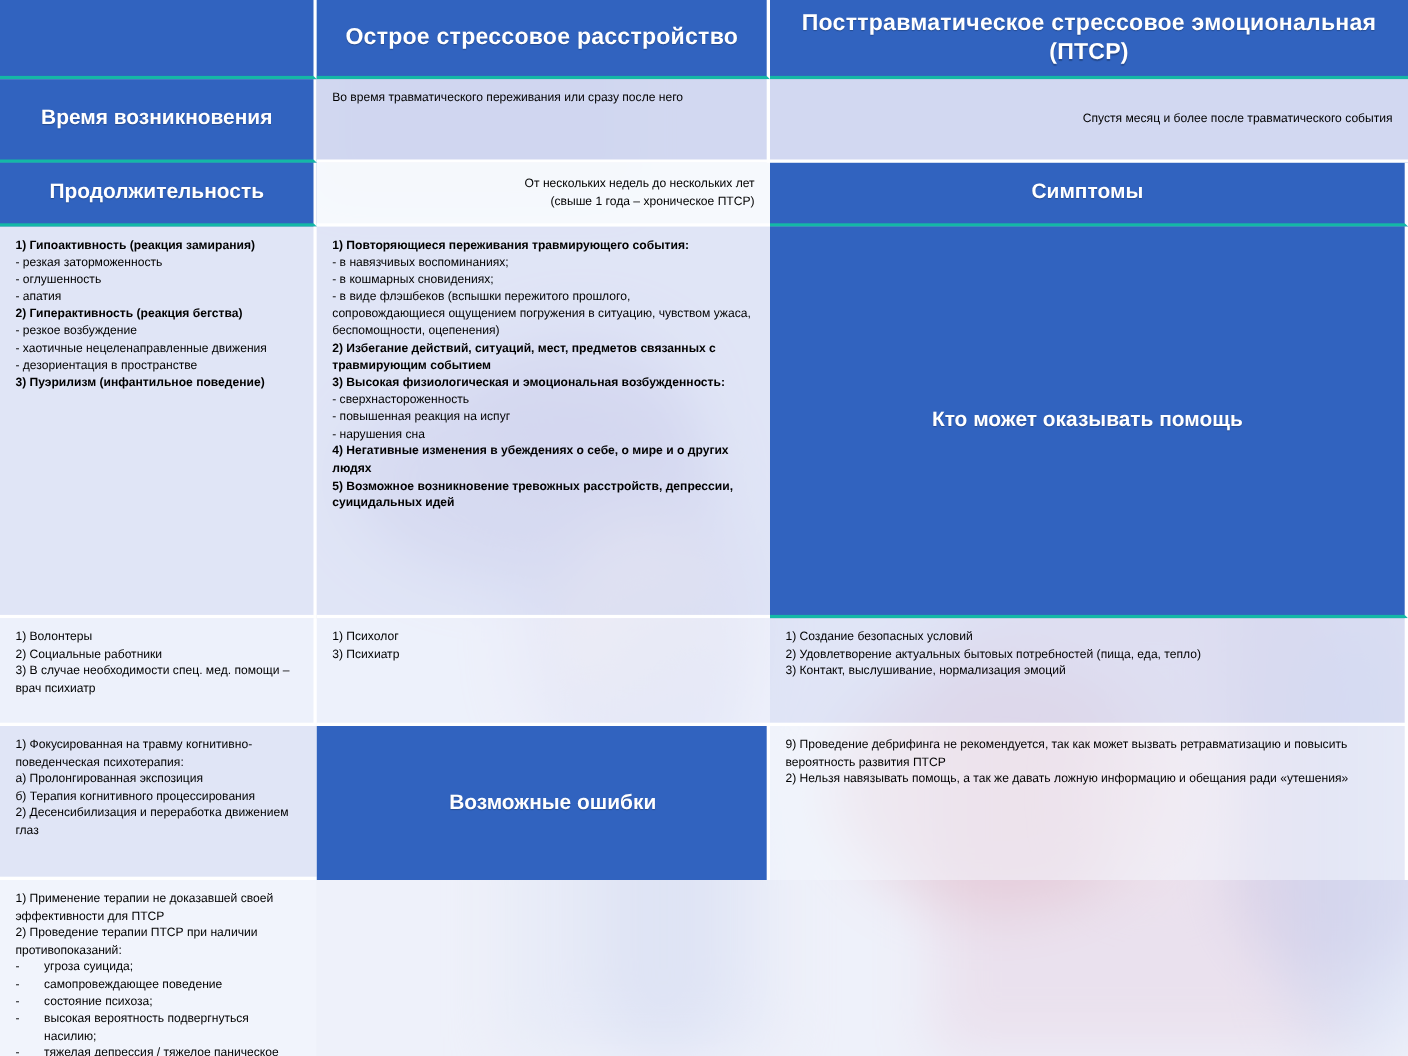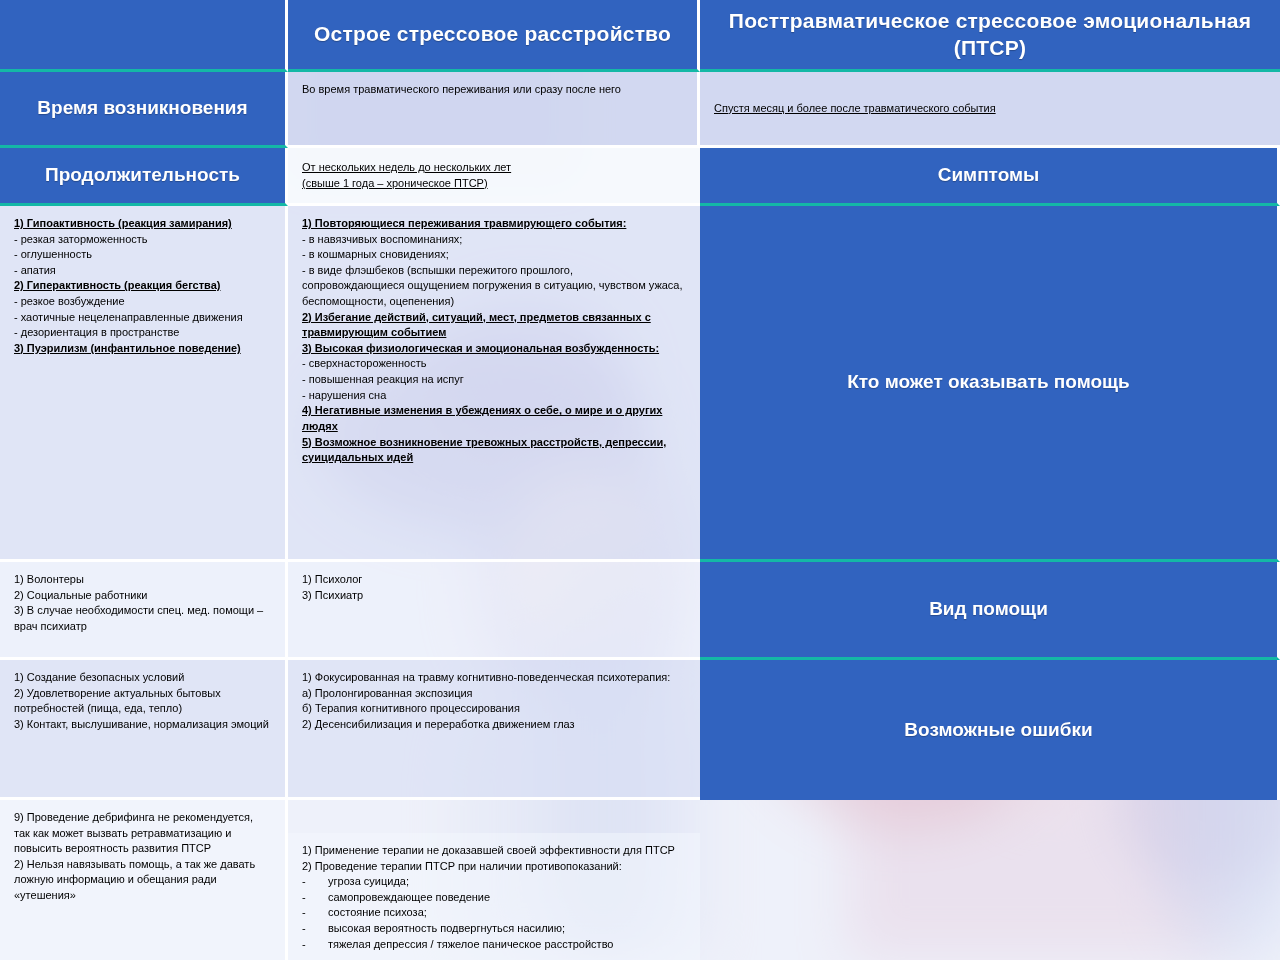--- a/index.html
+++ b/index.html
@@ -136,30 +136,29 @@
   .tint-lav  { background: rgba(205,212,239,.86); }
   .tint-pale { background: rgba(246,249,253,.90); }
   .tint-soft { background: rgba(214,221,243,.62); }
   .tint-mist { background: rgba(237,241,251,.55); }
   .tint-clear{ background: rgba(244,247,253,.50); }
 
   .center-v {
     display: flex;
     flex-direction: column;
     justify-content: center;
-    align-items: flex-start;
+    align-items: flex-end;
     text-align: center;
-    text-decoration: underline;
   }
   .center-v .line { display: block; }
 
   ul.plain { list-style: none; margin: 0; padding: 0; }
   ul.plain li { margin: 0; padding: 0; }
 
-  .b { font-weight: bold; text-decoration: underline; }
+  .b { font-weight: bold; }
   .ind1 { padding-left: 26px; }
   .ind2 { padding-left: 50px; }
   .dash-row { display: flex; }
   .dash-row .dash { width: 26px; flex: 0 0 26px; }
 
   .sym-left li { white-space: nowrap; }
 </style>
 </head>
 <body>
 
@@ -275,23 +274,20 @@
       </ul>
     </div>
 
     <div class="cell content tint-mist">
       <ul class="plain">
         <li>1) Психолог</li>
         <li>3) Психиатр</li>
       </ul>
     </div>
 
-    <div class="cell hdr row-label">
-      <span>Вид помощи</span>
-    </div>
 
     <div class="cell content sep tint-soft">
       <ul class="plain">
         <li>1) Создание безопасных условий</li>
         <li>2) Удовлетворение актуальных бытовых потребностей (пища, еда, тепло)</li>
         <li>3) Контакт, выслушивание, нормализация эмоций</li>
       </ul>
     </div>
 
     <div class="cell content tint-soft">
@@ -307,21 +303,21 @@
       <span>Возможные ошибки</span>
     </div>
 
     <div class="cell content sep tint-clear" style="border-bottom:none;">
       <ul class="plain">
         <li>9) Проведение дебрифинга не рекомендуется, так как может вызвать ретравматизацию и повысить вероятность развития ПТСР</li>
         <li>2) Нельзя навязывать помощь, а так же давать ложную информацию и обещания ради «утешения»</li>
       </ul>
     </div>
 
-    <div class="cell content tint-clear" style="border-bottom:none;margin-top:33px;">
+    <div class="cell content tint-clear" style="border-bottom:none;">
       <ul class="plain">
         <li>1) Применение терапии не доказавшей своей эффективности для ПТСР</li>
         <li>2)  Проведение терапии ПТСР при наличии противопоказаний:</li>
         <li class="dash-row ind2">
           <span class="dash">-</span>
           <span>угроза суицида;</span>
         </li>
         <li class="dash-row ind2">
           <span class="dash">-</span>
           <span>самопровеждающее поведение</span>

